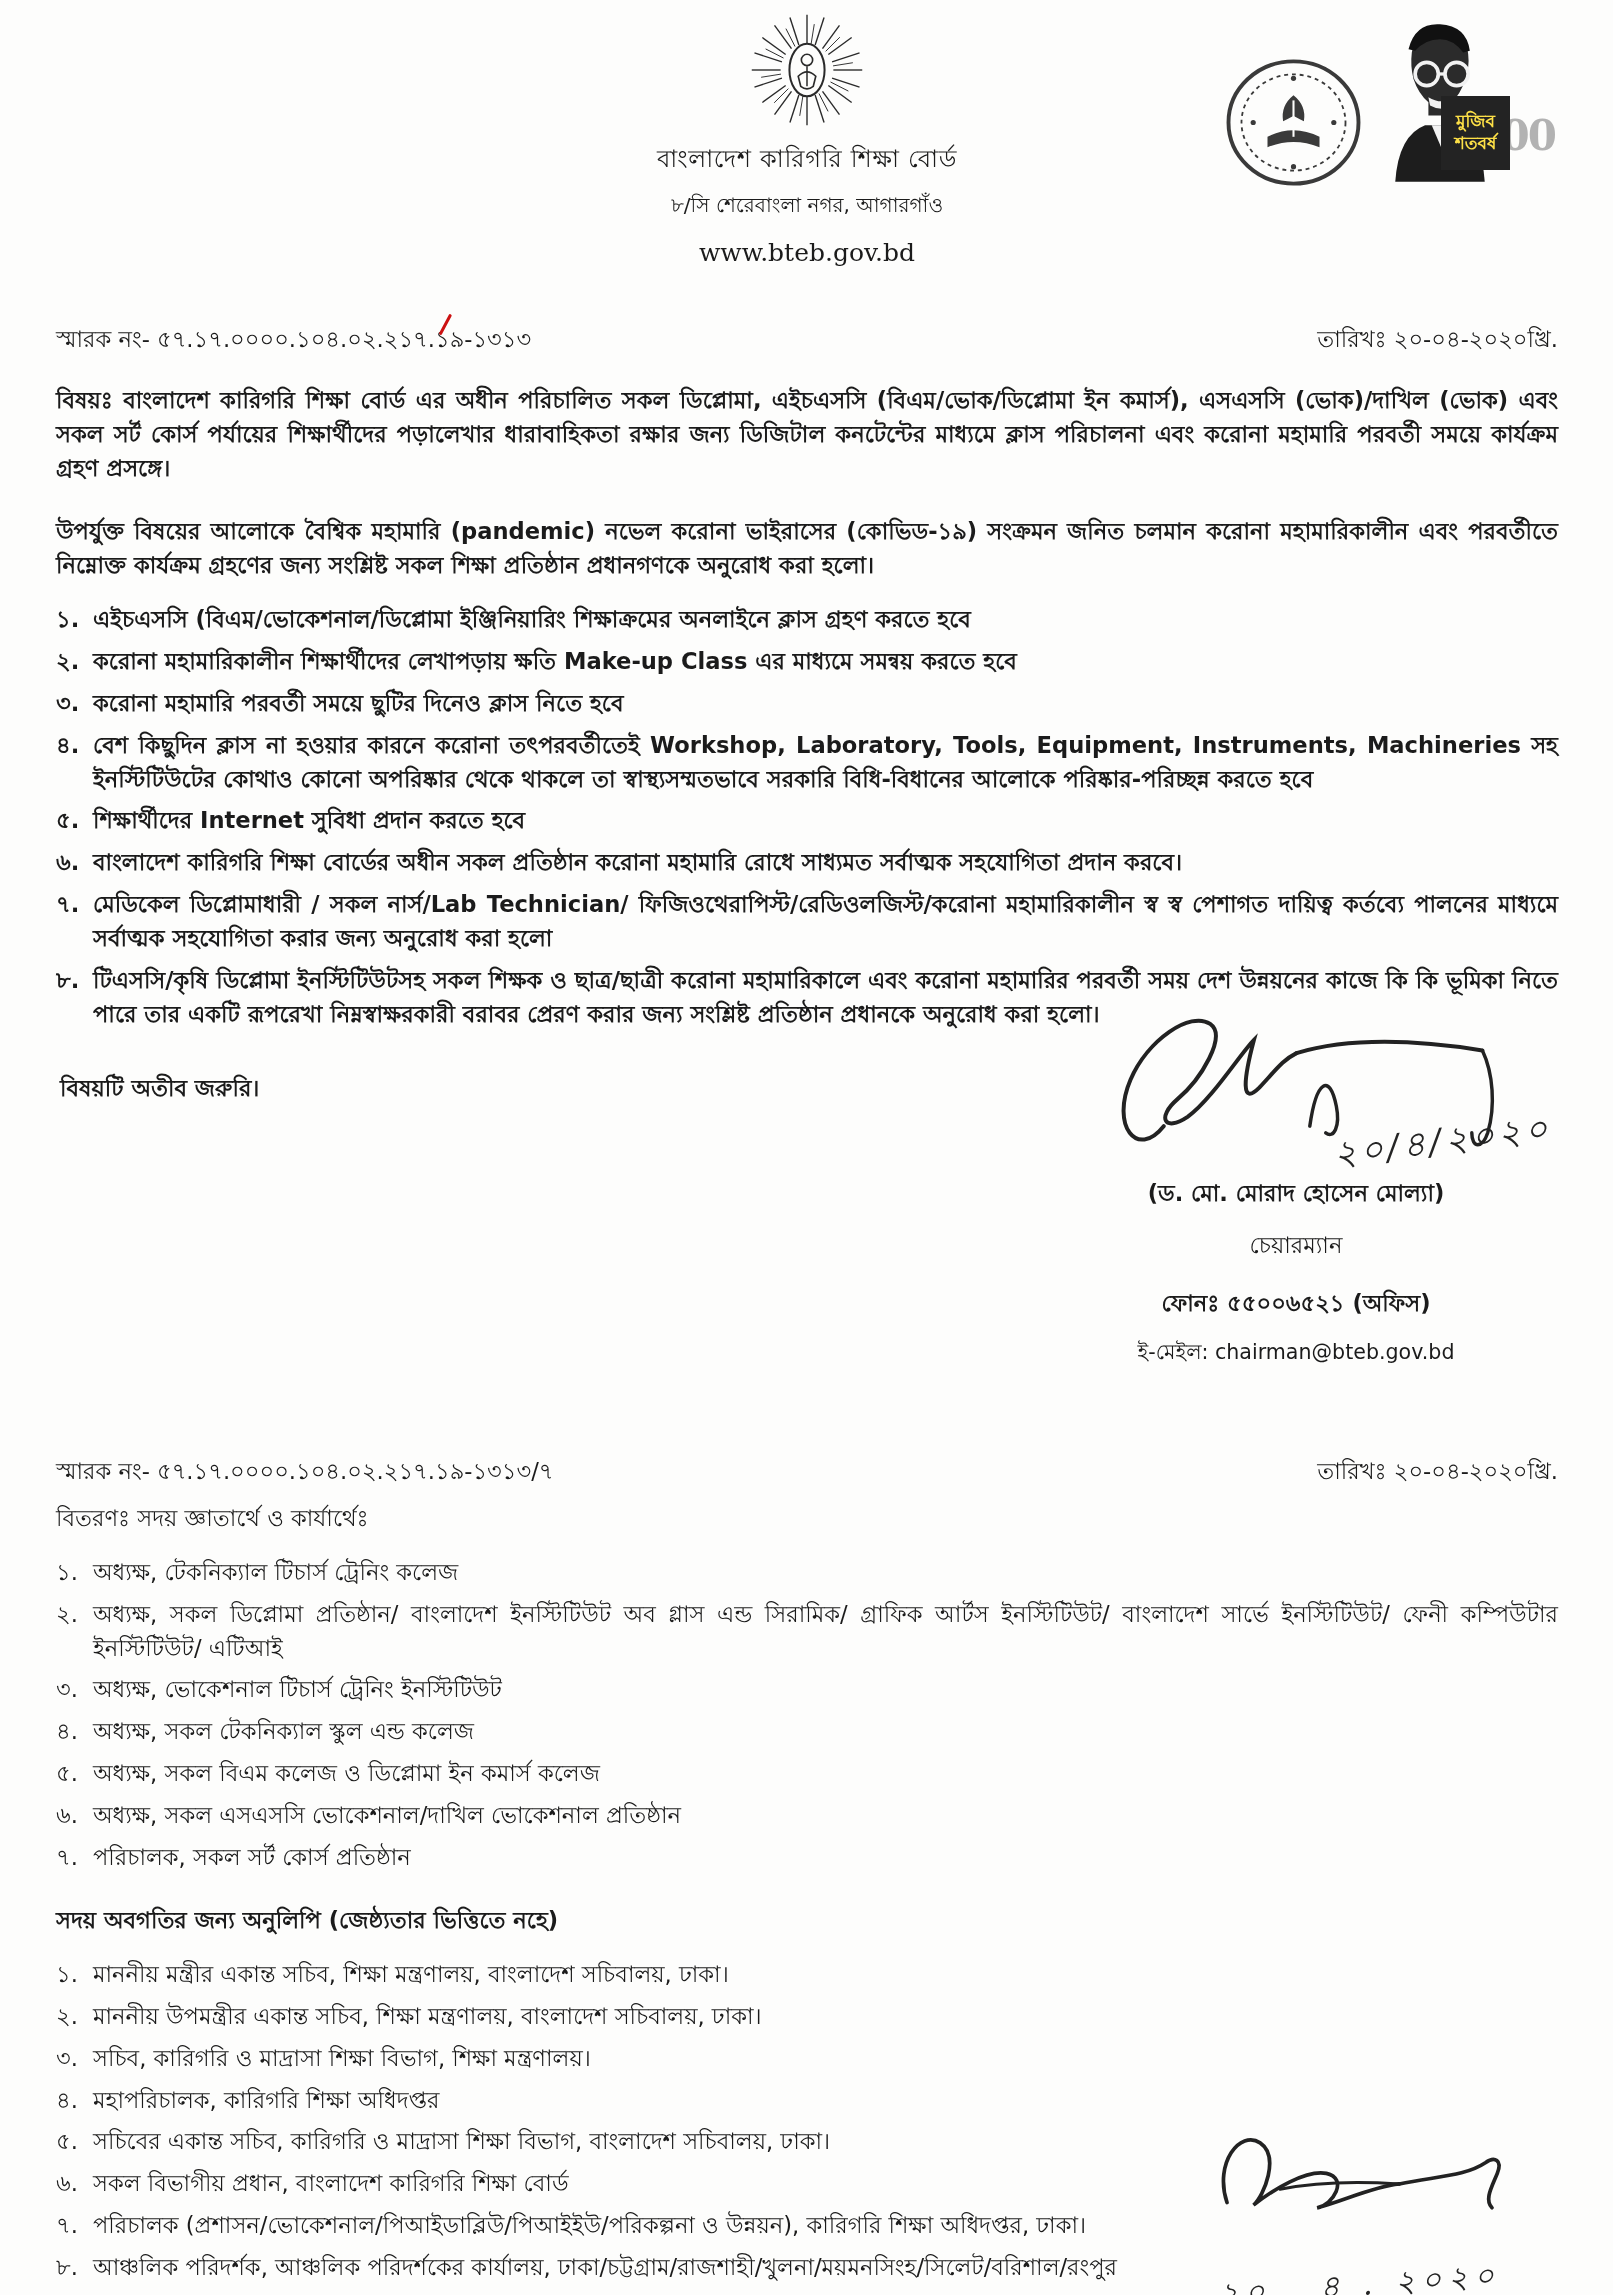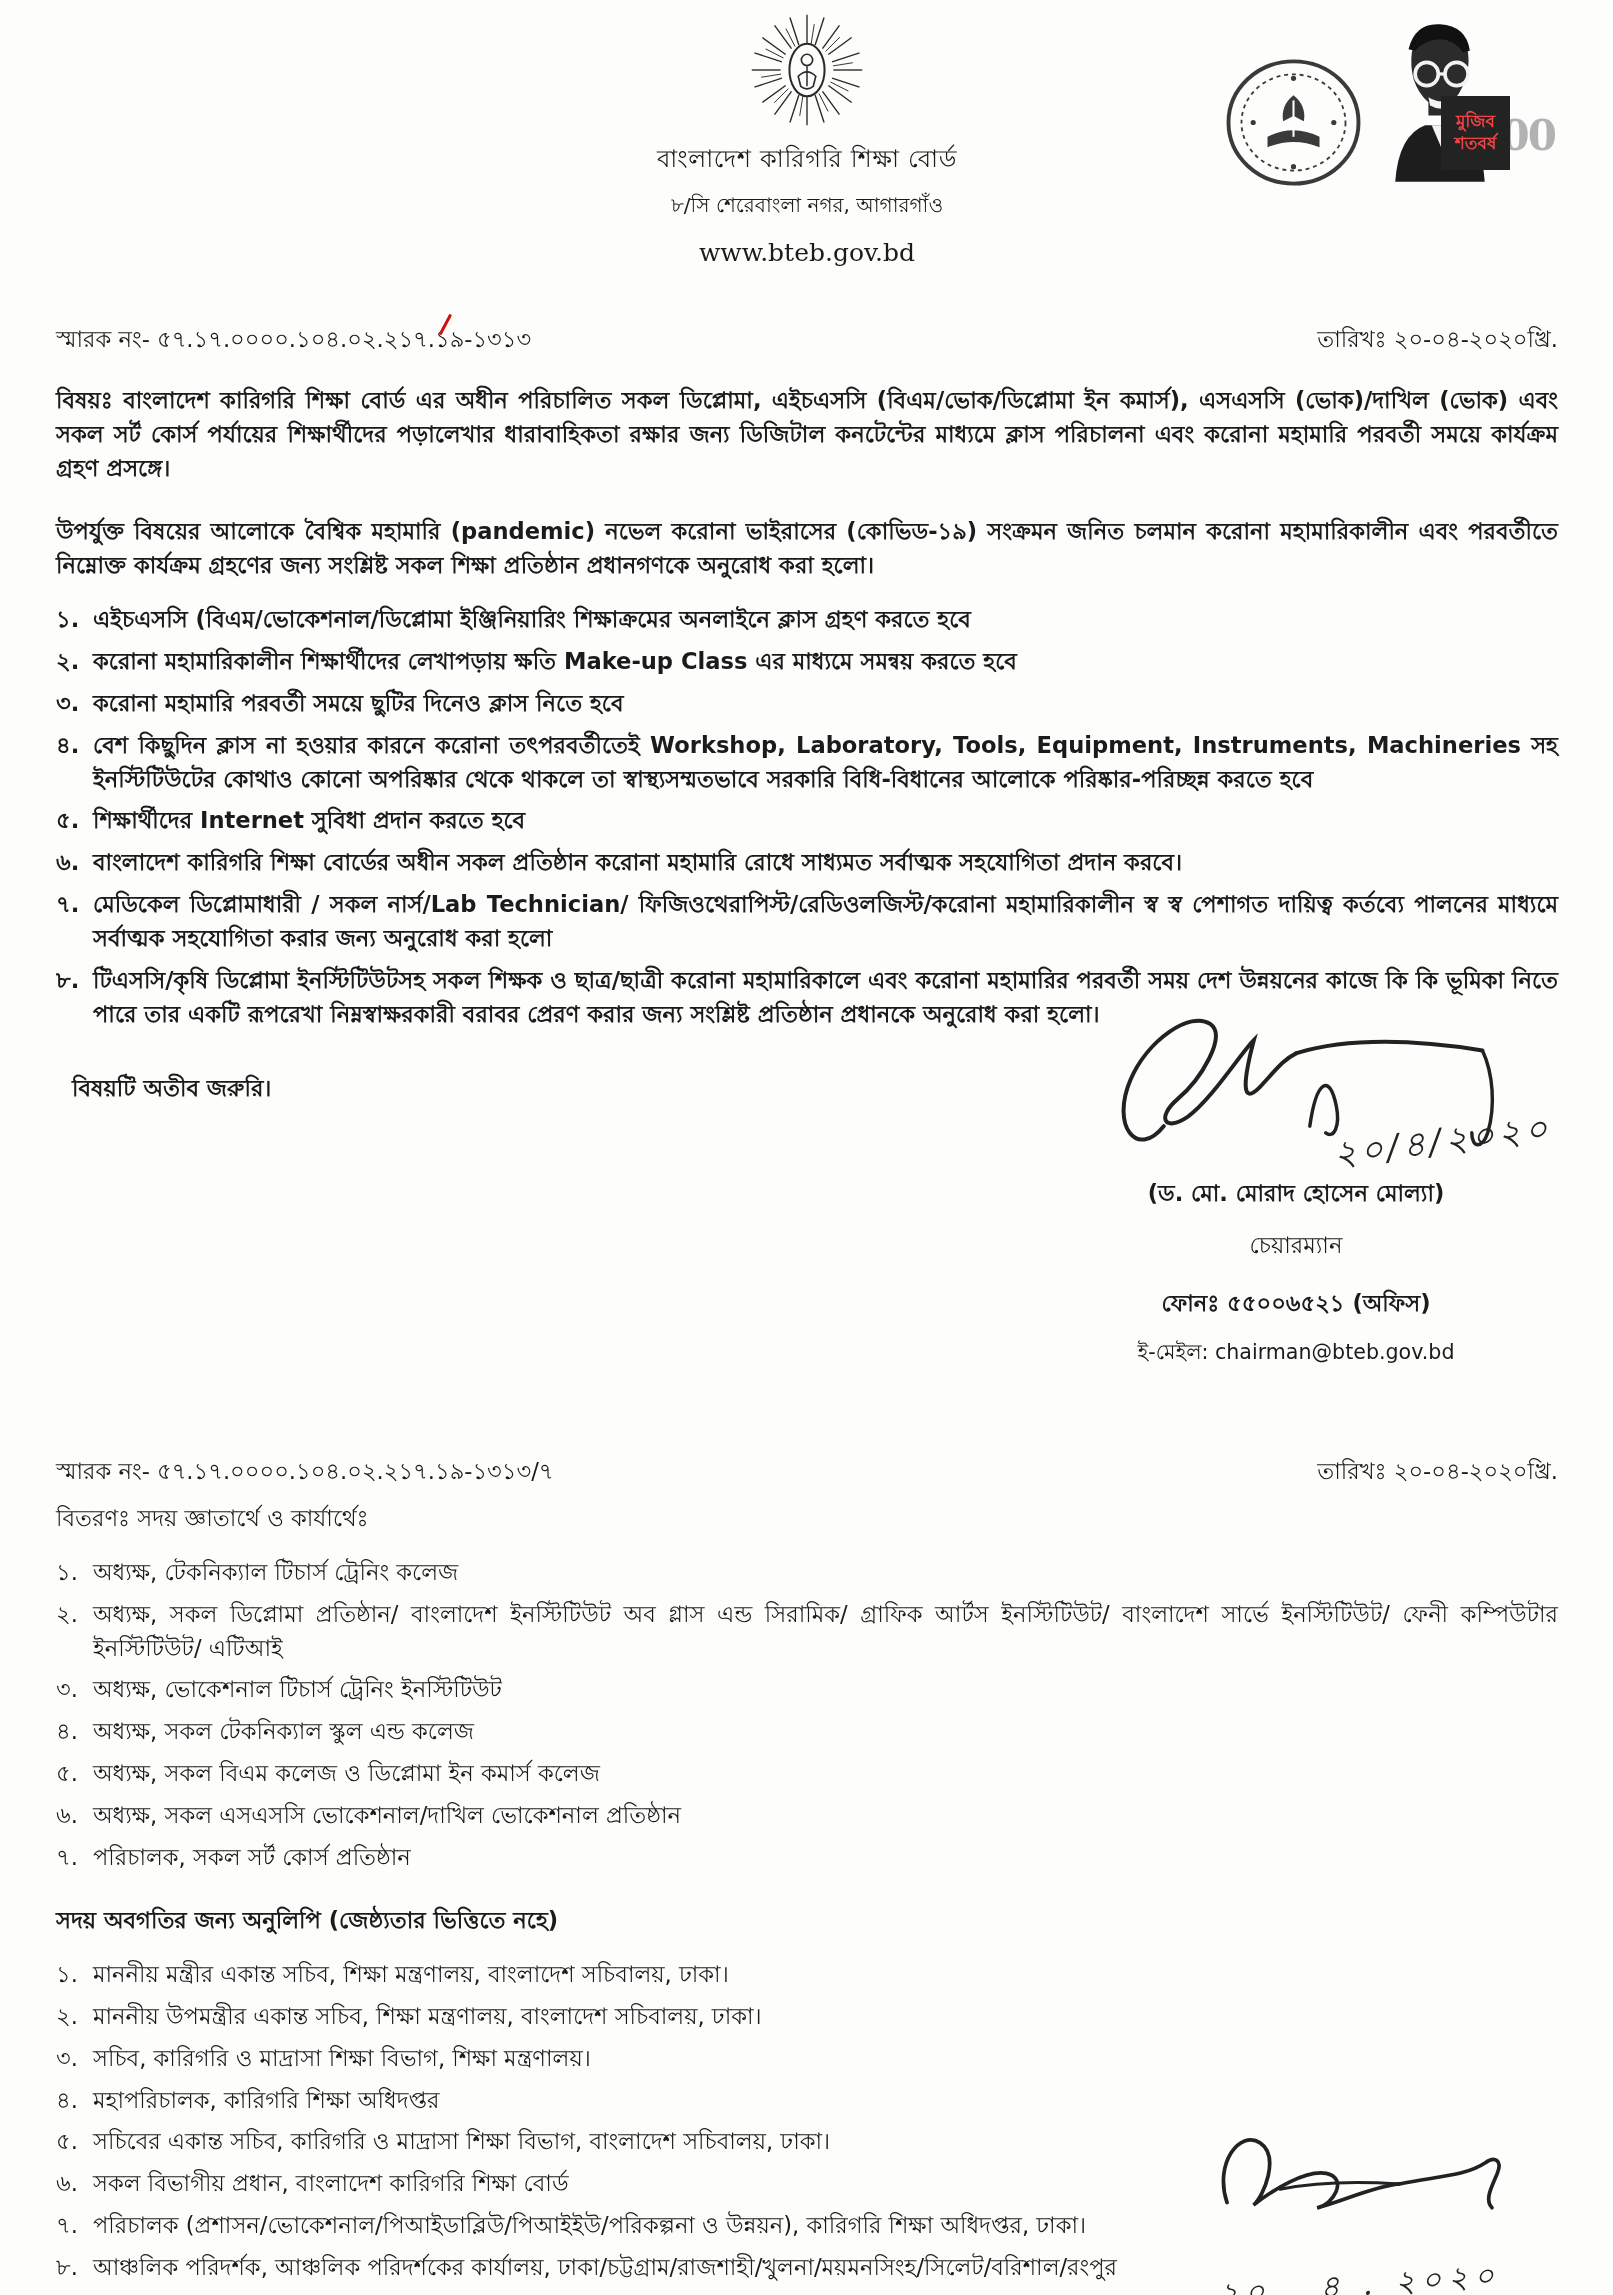--- a/index.html
+++ b/index.html
@@ -22,21 +22,21 @@
   .org-name{font-size:24px;font-weight:normal;margin-top:2.7px;letter-spacing:0.7px;}
   .addr1{font-size:20px;margin-top:13.3px;text-align:center;}
   .addr2{font-size:22.6px;margin-top:10.6px;}
   .website{font-size:25px;margin-top:13.3px;font-family:"DejaVu Serif","Liberation Serif",serif;}
   .logo-round{position:absolute;top:56px;right:249px;width:143px;height:133px;}
   .logo-mujib{position:absolute;top:18.6px;right:63px;width:169px;height:163px;}
   .mujib-flex{position:relative;width:100%;height:100%;}
   .mujib-portrait{position:absolute;left:0;top:0;}
   .mujib-box{
     position:absolute;right:41px;bottom:12px;width:69px;height:74px;
-    background:#232323;color:#ef4444;display:flex;flex-direction:column;
+    background:#232323;color:#fde047;display:flex;flex-direction:column;
     align-items:center;justify-content:center;font-size:17px;line-height:1.25;font-weight:bold;
   }
   .mujib-100{
     position:absolute;right:-4px;bottom:14.6px;font-size:42px;font-weight:bold;
     color:#9a9a9a;opacity:.75;font-family:"DejaVu Serif","Liberation Serif",serif;letter-spacing:-2px;
   }
 
   
   .memo-row{display:flex;justify-content:space-between;align-items:flex-start;margin-top:17px;}
   .memo-left{position:relative;}
@@ -49,21 +49,21 @@
   .subject{margin-top:28px;font-weight:bold;text-align:justify;}
   .intro{margin-top:29px;font-weight:bold;text-align:justify;}
   .list{margin-top:20px;}
   .li{display:flex;margin-bottom:8px;}
   .li .num{flex:none;width:37px;}
   .li .txt{flex:1;text-align:justify;}
   .directives .li{font-weight:bold;}
 
   
   .sign-zone{position:relative;height:398px;}
-  .urgent{position:absolute;left:16px;top:32px;font-weight:bold;}
+  .urgent{position:absolute;left:4px;top:32px;font-weight:bold;}
   .chairman-block{position:absolute;right:0;top:-40px;width:524px;text-align:center;}
   .sig-box{position:relative;height:173px;}
   .handwriting{
     font-family:"DejaVu Serif","Liberation Serif",serif;font-style:italic;color:#242424;
   }
   .chair-date{position:absolute;right:6.6px;bottom:5.3px;font-size:35px;transform:rotate(-7deg);letter-spacing:4px;}
   .sig-name{font-weight:bold;margin-top:4px;}
   .sig-title{margin-top:18.6px;}
   .sig-phone{margin-top:24px;font-weight:bold;}
   .sig-email{margin-top:16px;font-size:20.6px;}

